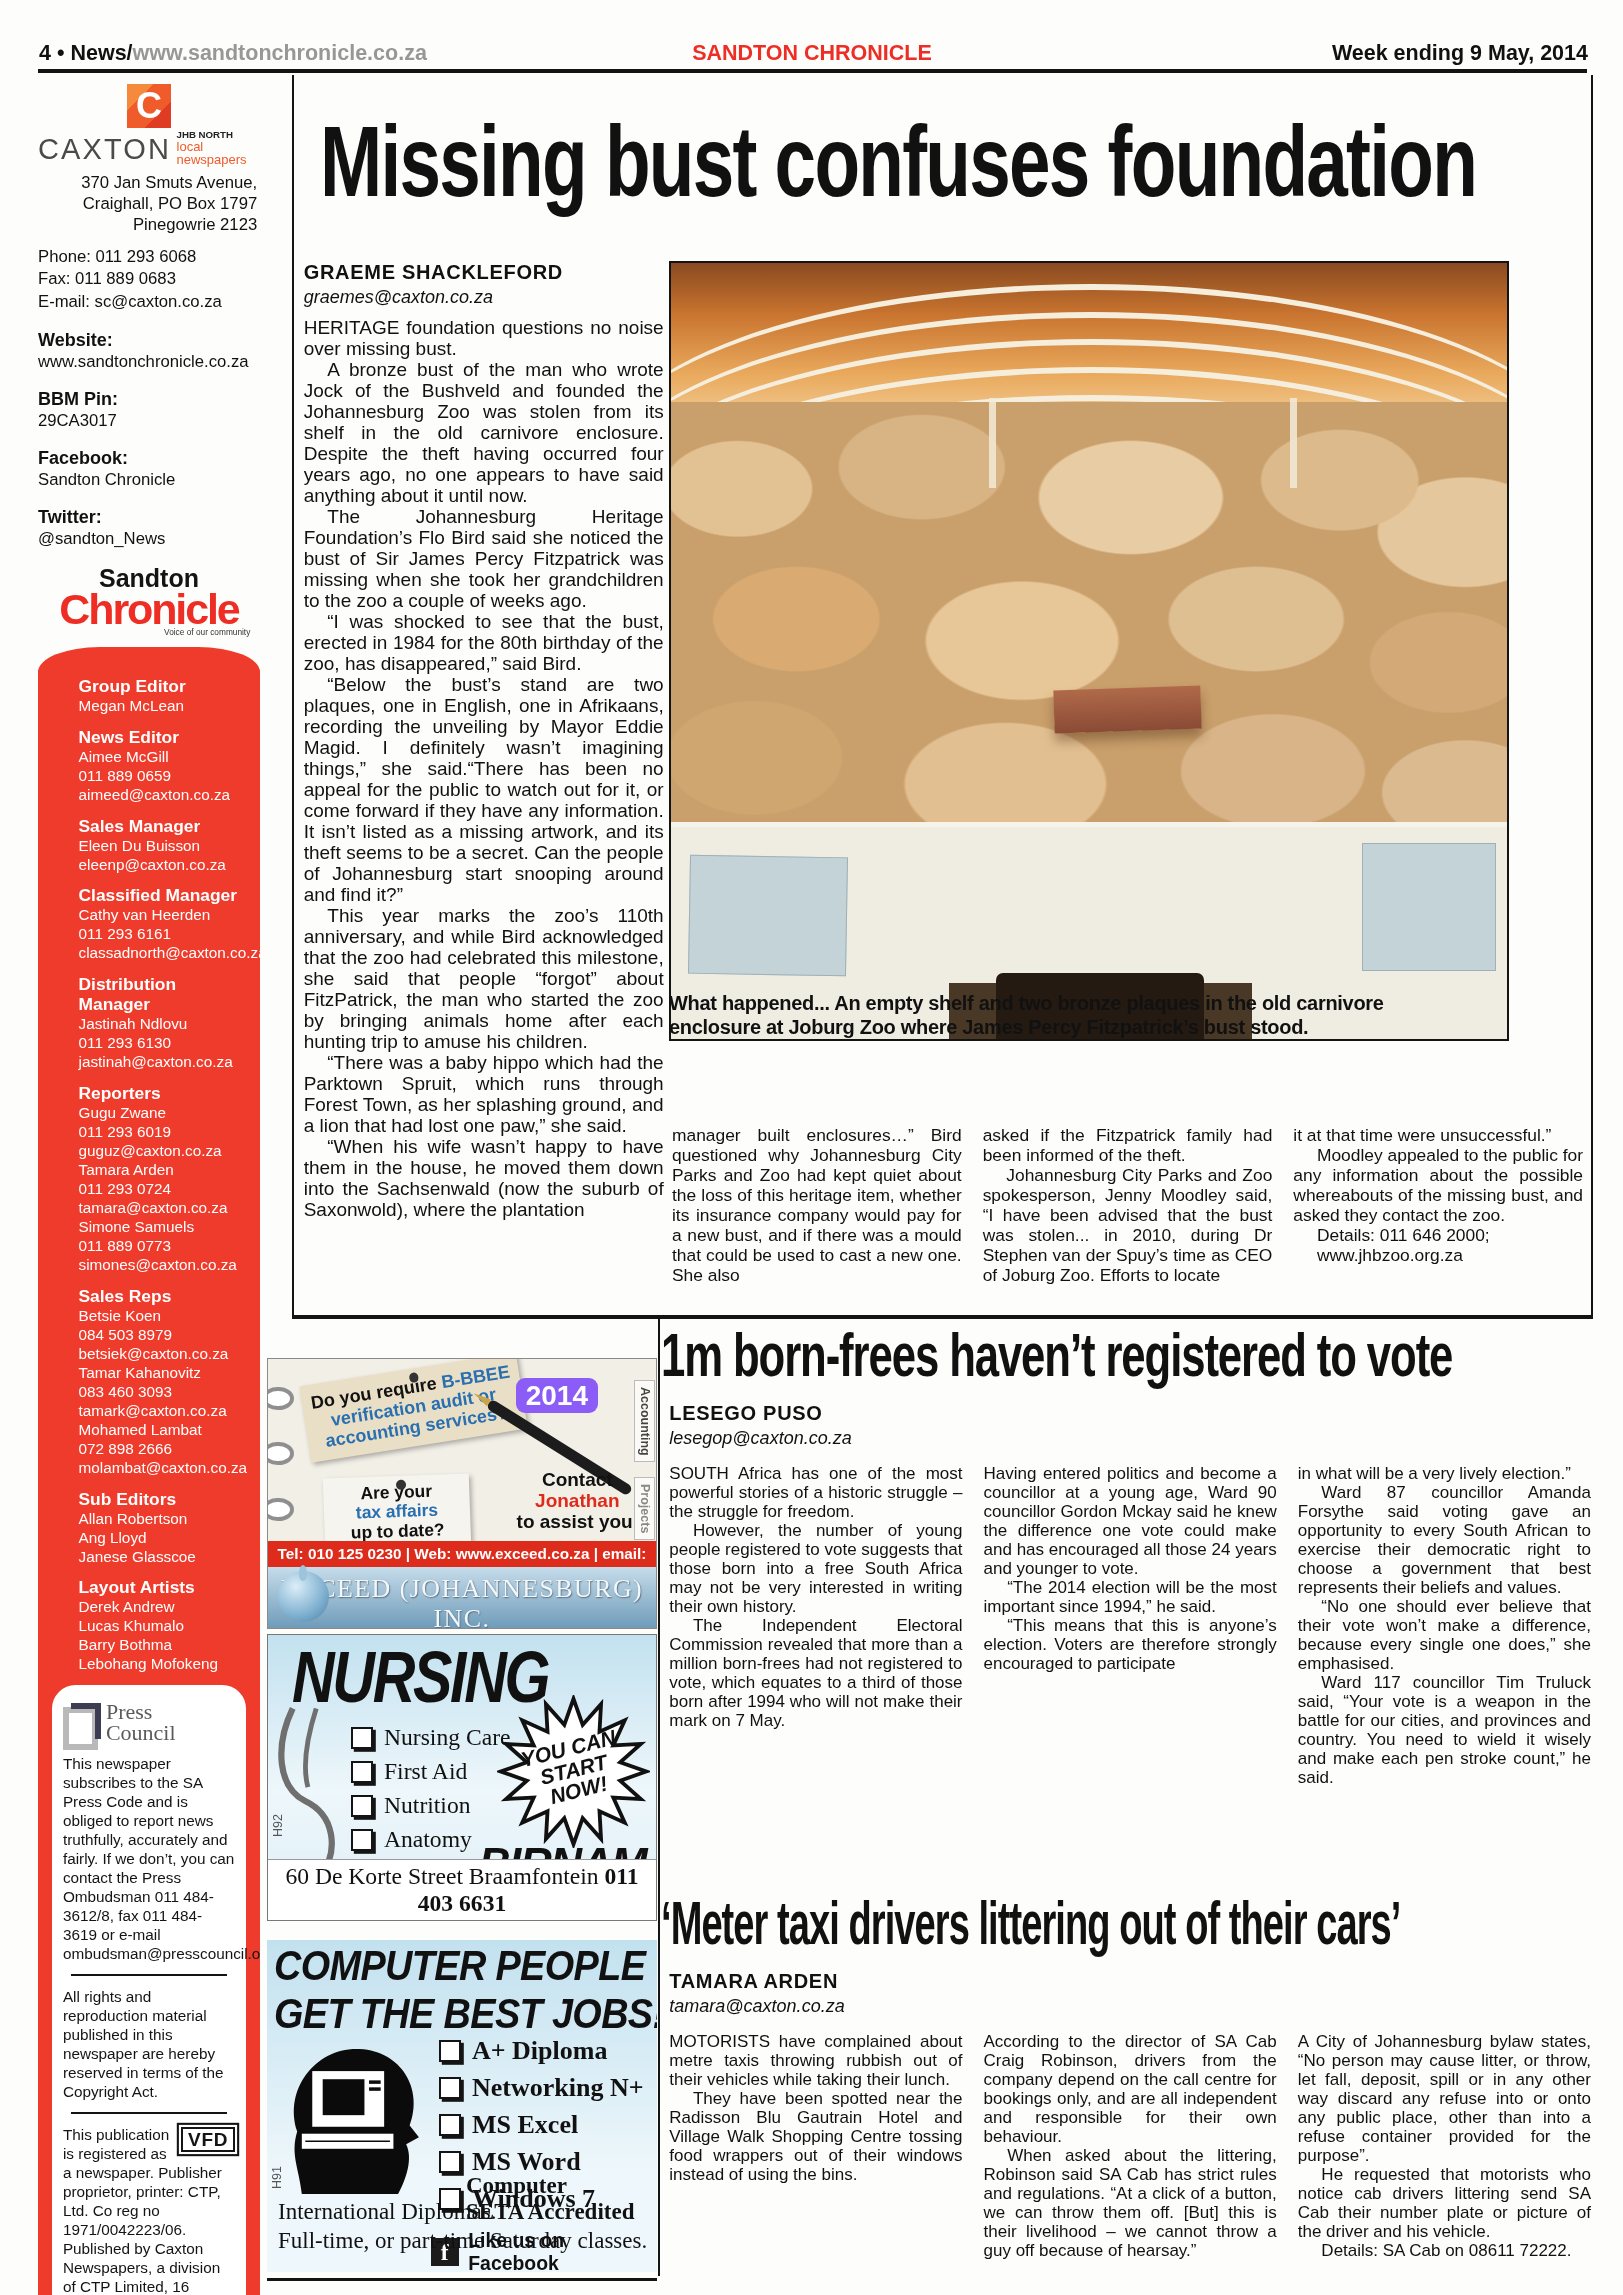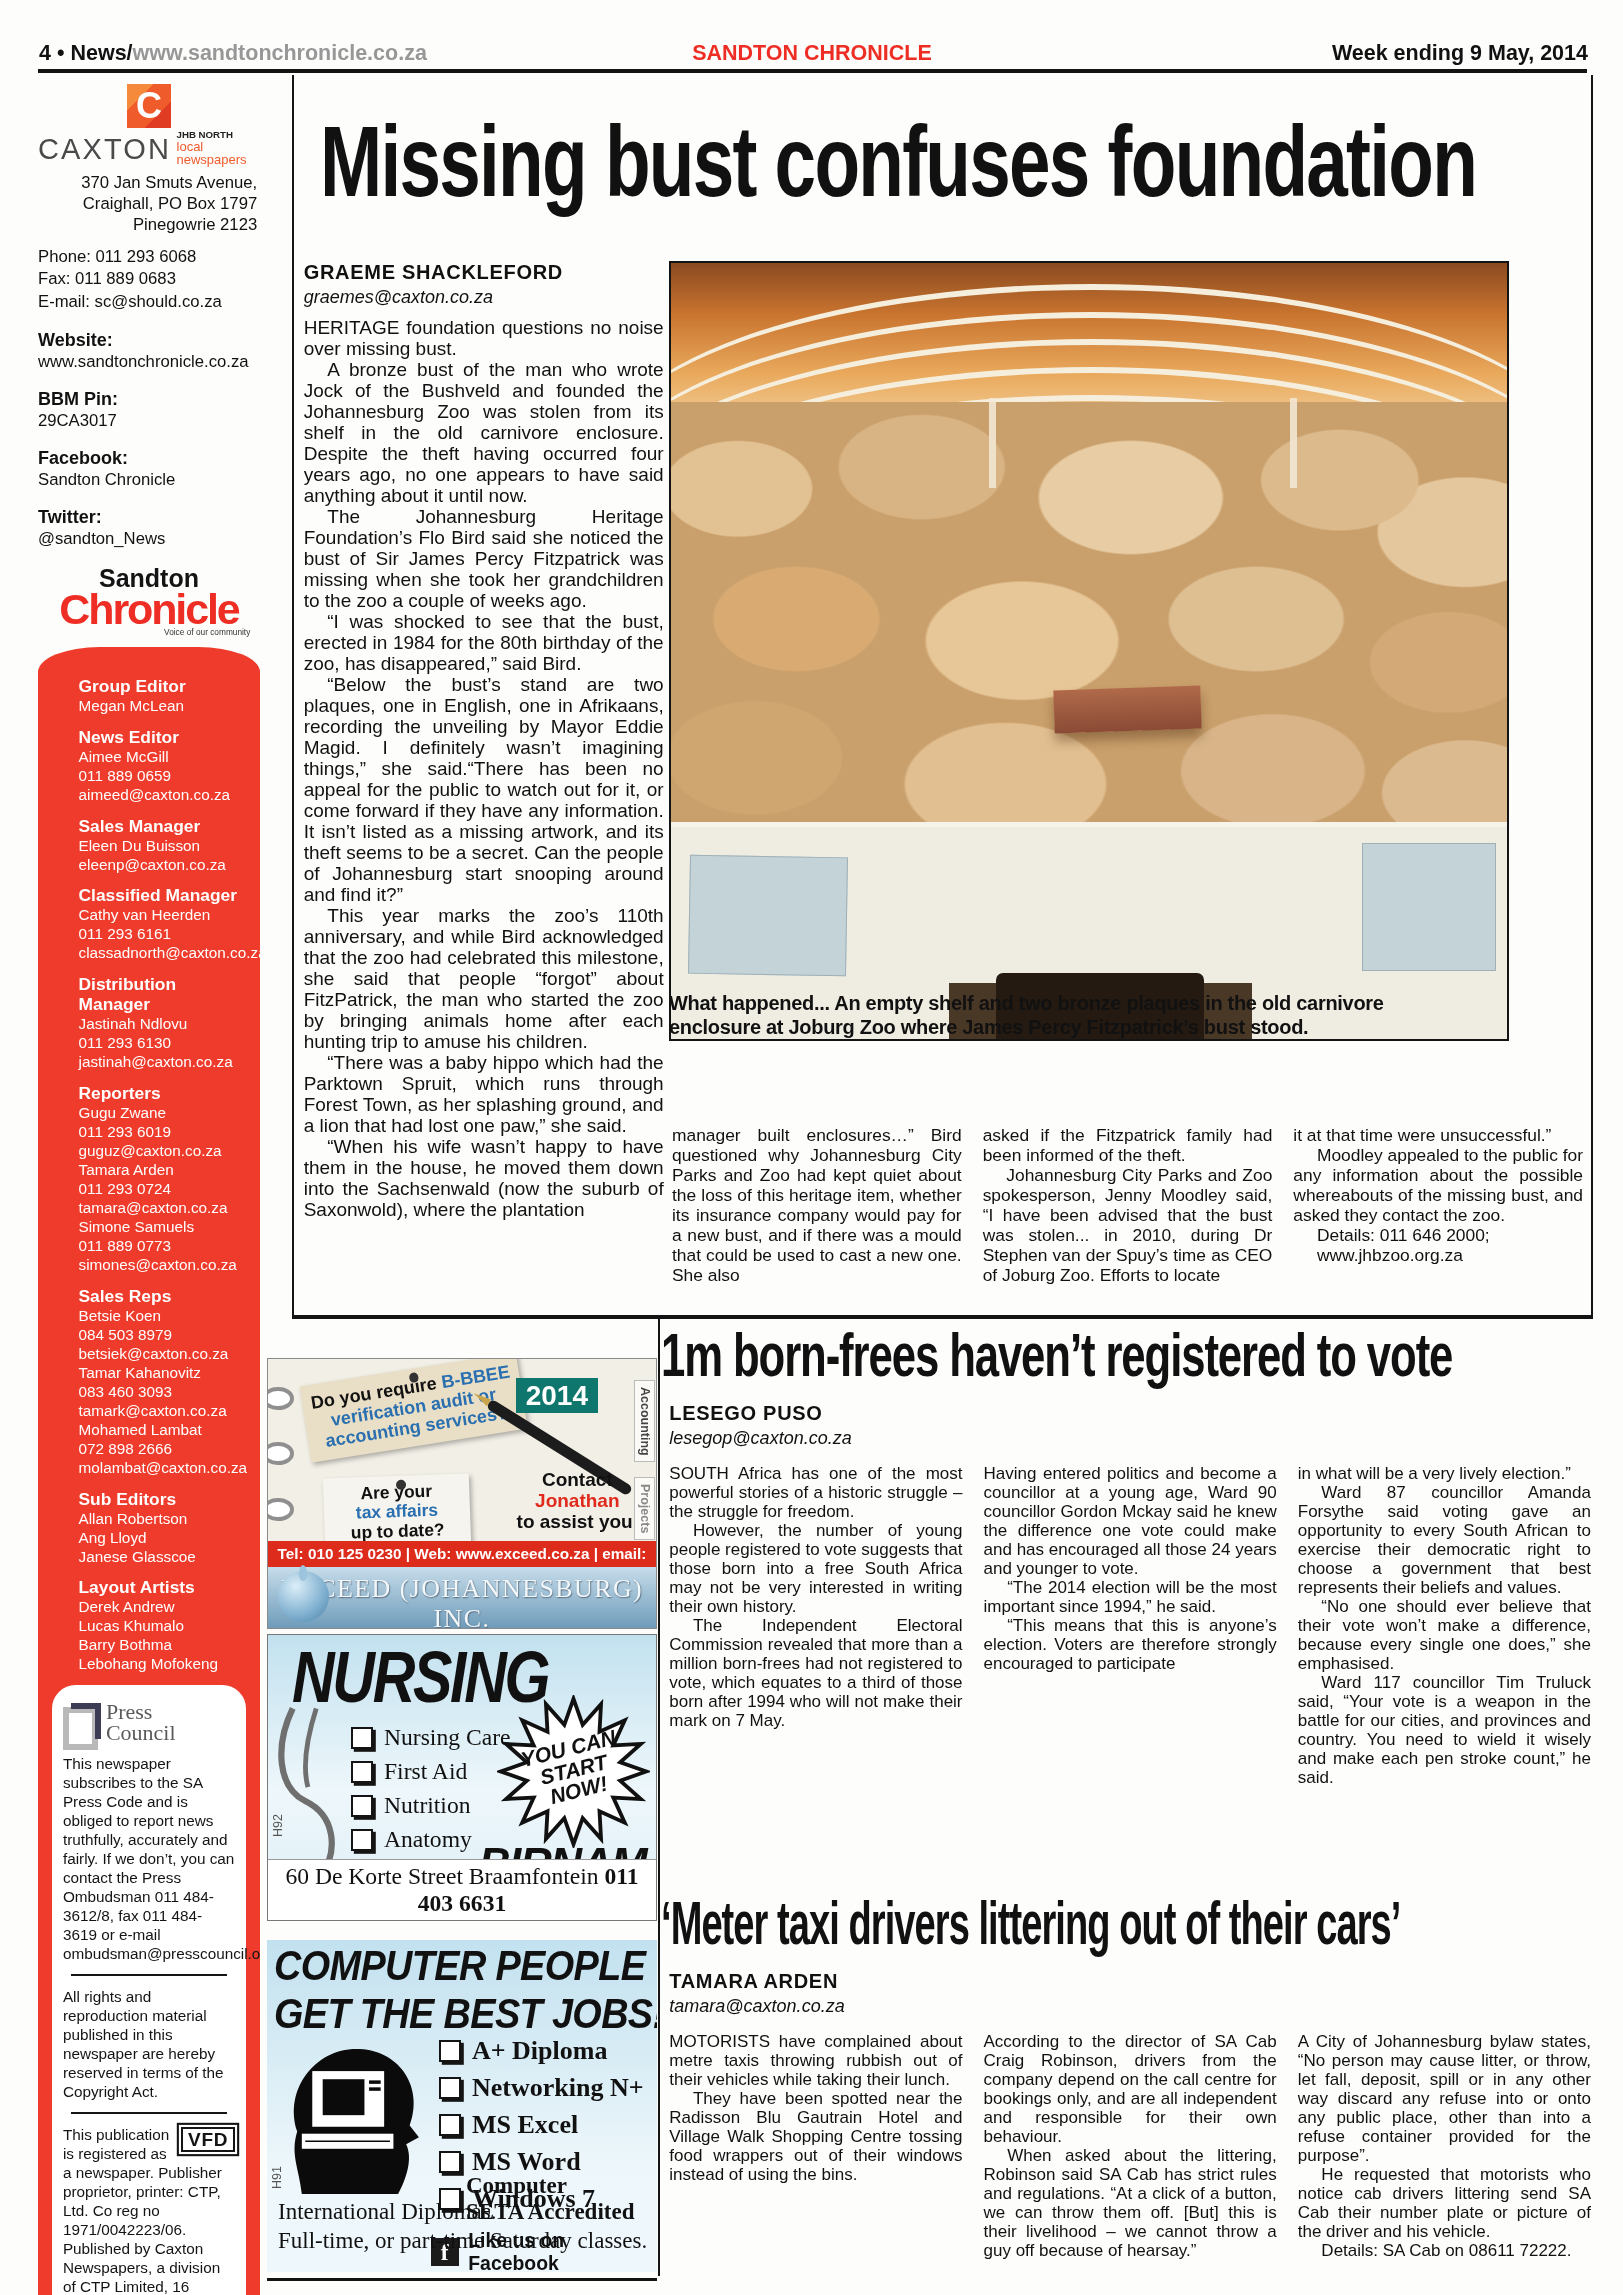--- a/index.html
+++ b/index.html
@@ -112,21 +112,21 @@
   
   .ads{position:absolute;left:267px;top:1358px;width:390px;}
   .ad{position:absolute;left:0;width:390px;box-sizing:border-box;}
   
   .ad-exceed{top:0;height:271px;border:1.4px solid #8a8a8a;background:#f2efe7;overflow:hidden;}
   .ring{position:absolute;left:-5.6px;width:23.6px;height:15.3px;border:4.9px solid #8f8f8f;border-radius:50%;background:#fff;}
   .sticky1{position:absolute;left:36px;top:9.7px;width:205px;padding:8.3px 7px;background:#e9dfc6;transform:rotate(-9deg);
      box-shadow:2.1px 2.8px 5.6px rgba(0,0,0,.3);text-align:center;font-weight:bold;font-size:18px;line-height:20px;}
   .sticky1 .blue,.sticky2 .blue{color:#2a6fb0;}
   .pin{position:absolute;left:50%;top:4.2px;width:9.7px;height:9.7px;border-radius:50%;background:#333;}
-  .yr2014{position:absolute;left:248px;top:19.4px;background:#0f766e;color:#fff;font-weight:bold;font-size:28px;padding:1.4px 9.7px;}
+  .yr2014{position:absolute;left:248px;top:19.4px;background:#8b5cf6;color:#fff;font-weight:bold;font-size:28px;padding:1.4px 9.7px;border-radius:9px;}
   .sticky2{position:absolute;left:56px;top:117px;width:132px;padding:7px;background:#f6f4ee;transform:rotate(-2deg);
      box-shadow:2.1px 2.8px 5.6px rgba(0,0,0,.3);text-align:center;font-weight:bold;font-size:17.4px;line-height:19.4px;}
   .pen{position:absolute;left:208px;top:83px;width:167px;height:11px;background:#1c1c1c;border-radius:5.6px;transform:rotate(32deg);}
   .pen:before{content:"";position:absolute;left:-18px;top:1.4px;border-right:18px solid #caa44a;border-top:4.2px solid transparent;border-bottom:4.2px solid transparent;}
   .exc-contact{position:absolute;right:18px;top:110px;text-align:center;font-weight:bold;font-size:19px;line-height:21px;}
   .exc-contact .red{color:#e02b1c;}
   .exc-tab{position:absolute;right:1.4px;top:21px;background:#fbfaf6;border:0.7px solid #bbb;padding:5.6px 2.1px;
      writing-mode:vertical-rl;font-size:12.5px;font-weight:bold;color:#444;}
   .exc-tab2{top:118px;color:#888;}
   .exc-telbar{position:absolute;left:0;right:0;top:182px;height:26px;background:#dd2b1c;color:#fff;
@@ -200,21 +200,21 @@
     </div>
   </div>
   <div class="cx-address">
       <p class="para">370 Jan Smuts Avenue,</p>
       <p class="para">Craighall, PO Box 1797</p>
       <p class="para">Pinegowrie  2123</p>
     </div>
   <div class="cx-contact">
     <div>Phone: 011 293 6068</div>
     <div>Fax: 011 889 0683</div>
-    <div>E-mail: sc@should.co.za</div>
+    <div>E-mail: sc@caxton.co.za</div>
   </div>
   <div class="sb-label">Website:</div>
   <div class="sb-value">www.sandtonchronicle.co.za</div>
   <div class="sb-label">BBM Pin:</div>
   <div class="sb-value">29CA3017</div>
   <div class="sb-label">Facebook:</div>
   <div class="sb-value">Sandton Chronicle</div>
   <div class="sb-label">Twitter:</div>
   <div class="sb-value">@sandton_News</div>
 

